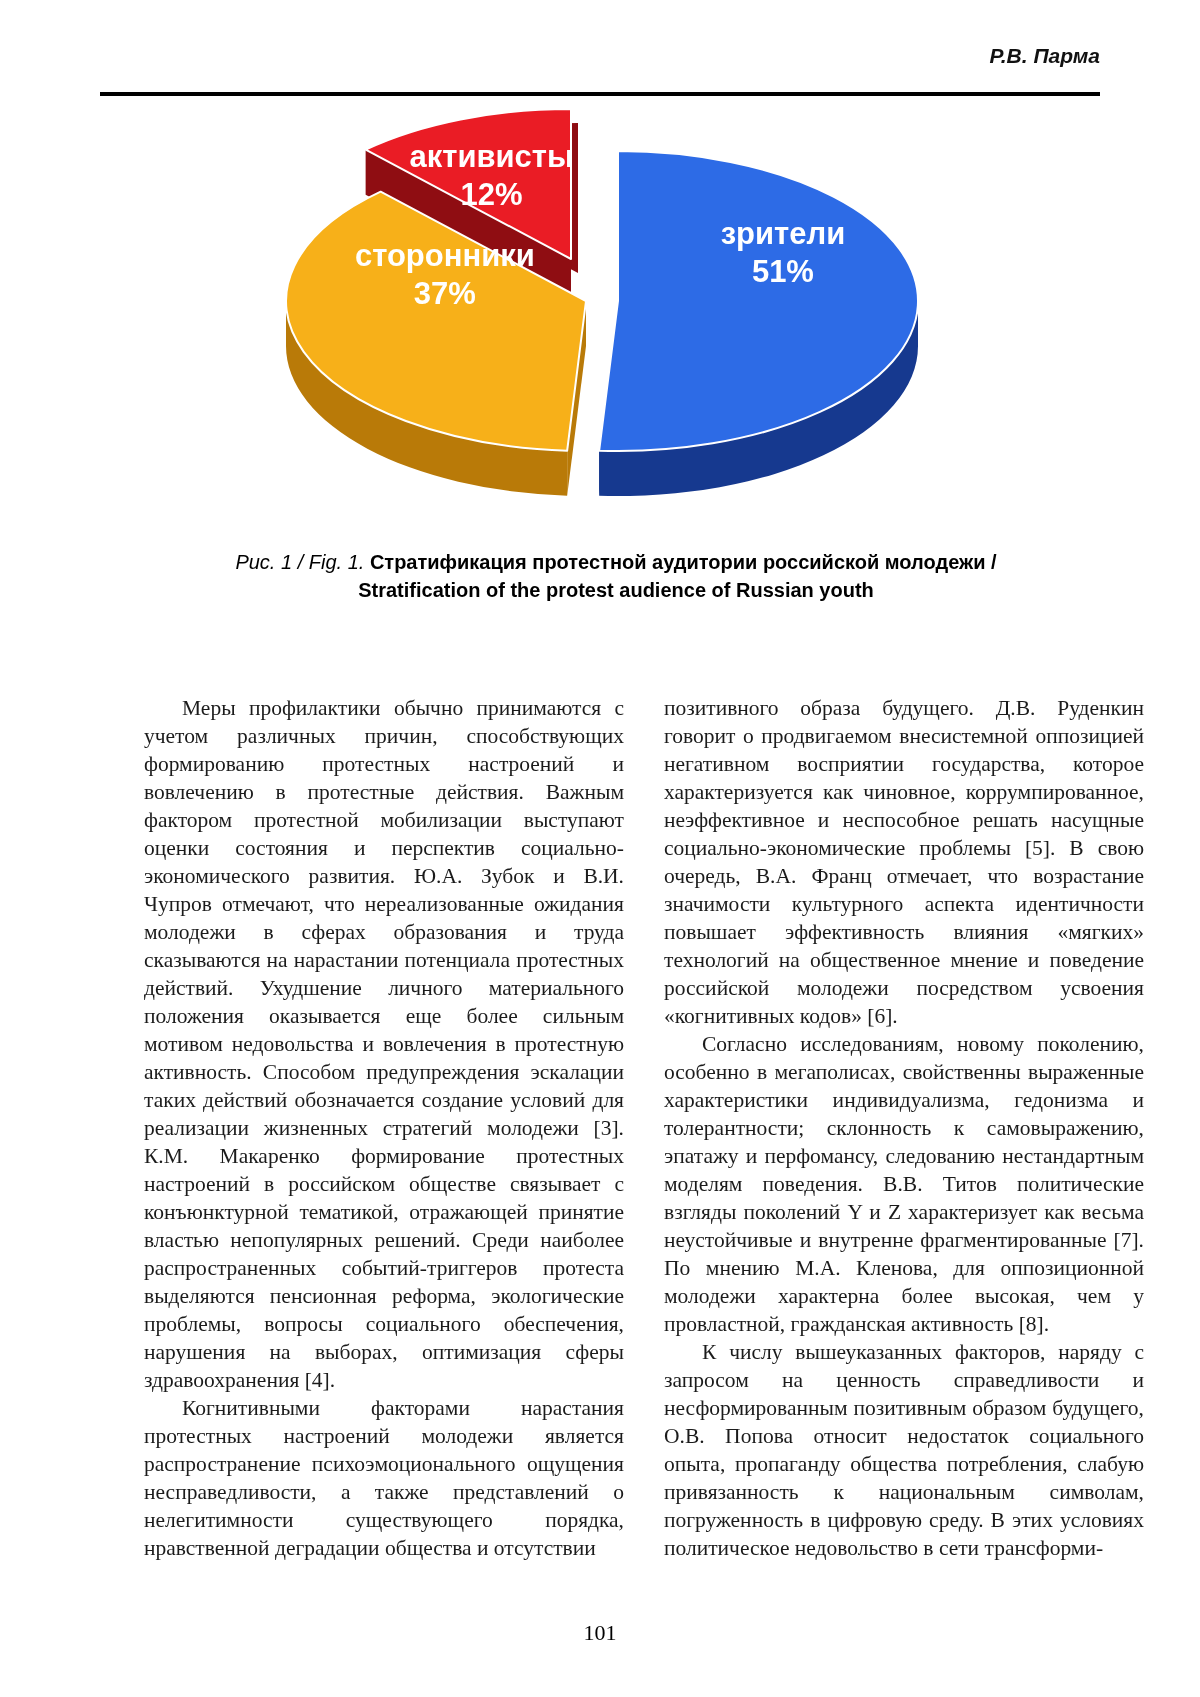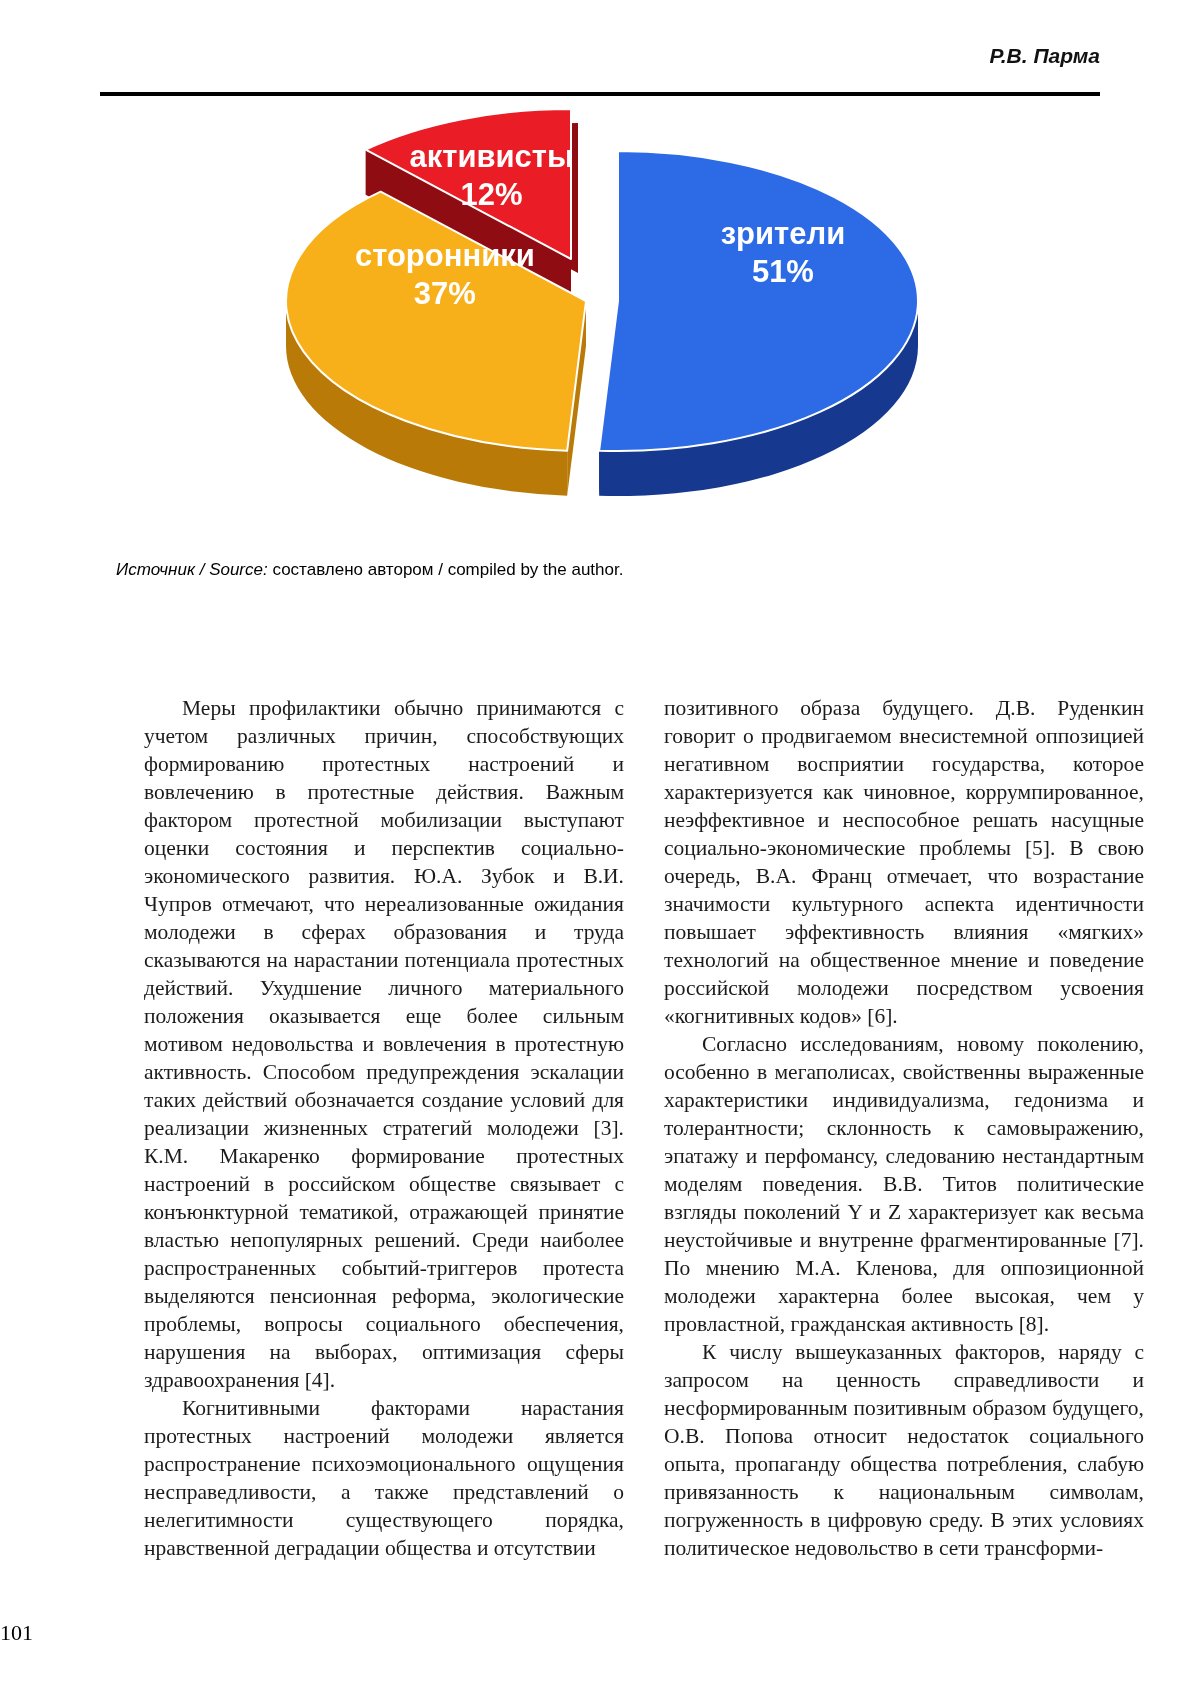--- a/index.html
+++ b/index.html
@@ -45,21 +45,21 @@
   }
   .col{
     width:480px;
     font-size:21.5px;line-height:28px;
     text-align:justify;
   }
   .col p{margin:0;text-indent:38px;}
   .col p.no-indent{text-indent:0;}
   .page-number{
     position:absolute;top:1620px;left:0;width:1200px;
-    font-size:22px;color:#000;
+    text-align:center;font-size:22px;color:#000;
   }
 </style>
 </head>
 <body>
 
 <div class="page">
 
   <div class="header">Р.В. Парма</div>
   <div class="header-rule"></div>
 
@@ -80,23 +80,24 @@
           <text x="328.86788465686624" y="160.4053440183969" text-anchor="middle" fill="#ffffff" font-family="&quot;Liberation Sans&quot;, sans-serif" font-size="31" font-weight="bold"><tspan x="328.86788465686624" dy="0">сторонники</tspan><tspan x="328.86788465686624" dy="38">37%</tspan></text>
         </g>
         <g>
           <path d="M 502 195 L 502 45 L 502 90 L 502 240 Z" fill="#16398f"></path>
           <path d="M 502 195 L 483.162844141206 344.70400926424077 L 483.162844141206 389.70400926424077 L 502 240 Z" fill="#16398f"></path>
           <path d="M 802 195 A 300 150 0 0 1 483.162844141206 344.70400926424077 L 483.162844141206 389.70400926424077 A 300 150 0 0 0 802 240 Z" fill="#16398f"></path>
           <path d="M 502 195 L 502 45 A 300 150 0 1 1 483.162844141206 344.70400926424077 Z" fill="#2d6be6" stroke="#ffffff" stroke-width="2" stroke-linejoin="round"></path>
           <text x="666.9185824603458" y="137.5913876239456" text-anchor="middle" fill="#ffffff" font-family="&quot;Liberation Sans&quot;, sans-serif" font-size="31" font-weight="bold"><tspan x="666.9185824603458" dy="0">зрители</tspan><tspan x="666.9185824603458" dy="38">51%</tspan></text>
         </g>
       </svg>
-    <div class="source-line">
-      <span class="src-label">Источник / Source:</span>
-      <span>составлено автором / compiled by the author.</span>
+    <div class="figcaption">
+      <span class="cap-prefix">Рис. 1 / Fig. 1.</span>
+      <span class="cap-bold">Стратификация протестной аудитории российской молодежи /</span><br>
+      <span class="cap-bold">Stratification of the protest audience of Russian youth</span>
     </div>
   </div>
 
   <div class="columns">
     <div class="col">
       <p>Меры профилактики обычно принимаются с учетом различных причин, способствующих формированию протестных настроений и вовлечению в протестные действия. Важным фактором протестной мобилизации выступают оценки состояния и перспектив социально-экономического развития. Ю.А. Зубок и В.И. Чупров отмечают, что нереализованные ожидания молодежи в сферах образования и труда сказываются на нарастании потенциала протестных действий. Ухудшение личного материального положения оказывается еще более сильным мотивом недовольства и вовлечения в протестную активность. Способом предупреждения эскалации таких действий обозначается создание условий для реализации жизненных стратегий молодежи [3]. К.М. Макаренко формирование протестных настроений в российском обществе связывает с конъюнктурной тематикой, отражающей принятие властью непопулярных решений. Среди наиболее распространенных событий-триггеров протеста выделяются пенсионная реформа, экологические проблемы, вопросы социального обеспечения, нарушения на выборах, оптимизация сферы здравоохранения [4].</p>
       <p>Когнитивными факторами нарастания протестных настроений молодежи является распространение психоэмоционального ощущения несправедливости, а также представлений о нелегитимности существующего порядка, нравственной деградации общества и отсутствии</p>
     </div>
     <div class="col">
       <p class="no-indent">позитивного образа будущего. Д.В. Руденкин говорит о продвигаемом внесистемной оппозицией негативном восприятии государства, которое характеризуется как чиновное, коррумпированное, неэффективное и неспособное решать насущные социально-экономические проблемы [5]. В свою очередь, В.А. Франц отмечает, что возрастание значимости культурного аспекта идентичности повышает эффективность влияния «мягких» технологий на общественное мнение и поведение российской молодежи посредством усвоения «когнитивных кодов» [6].</p>

